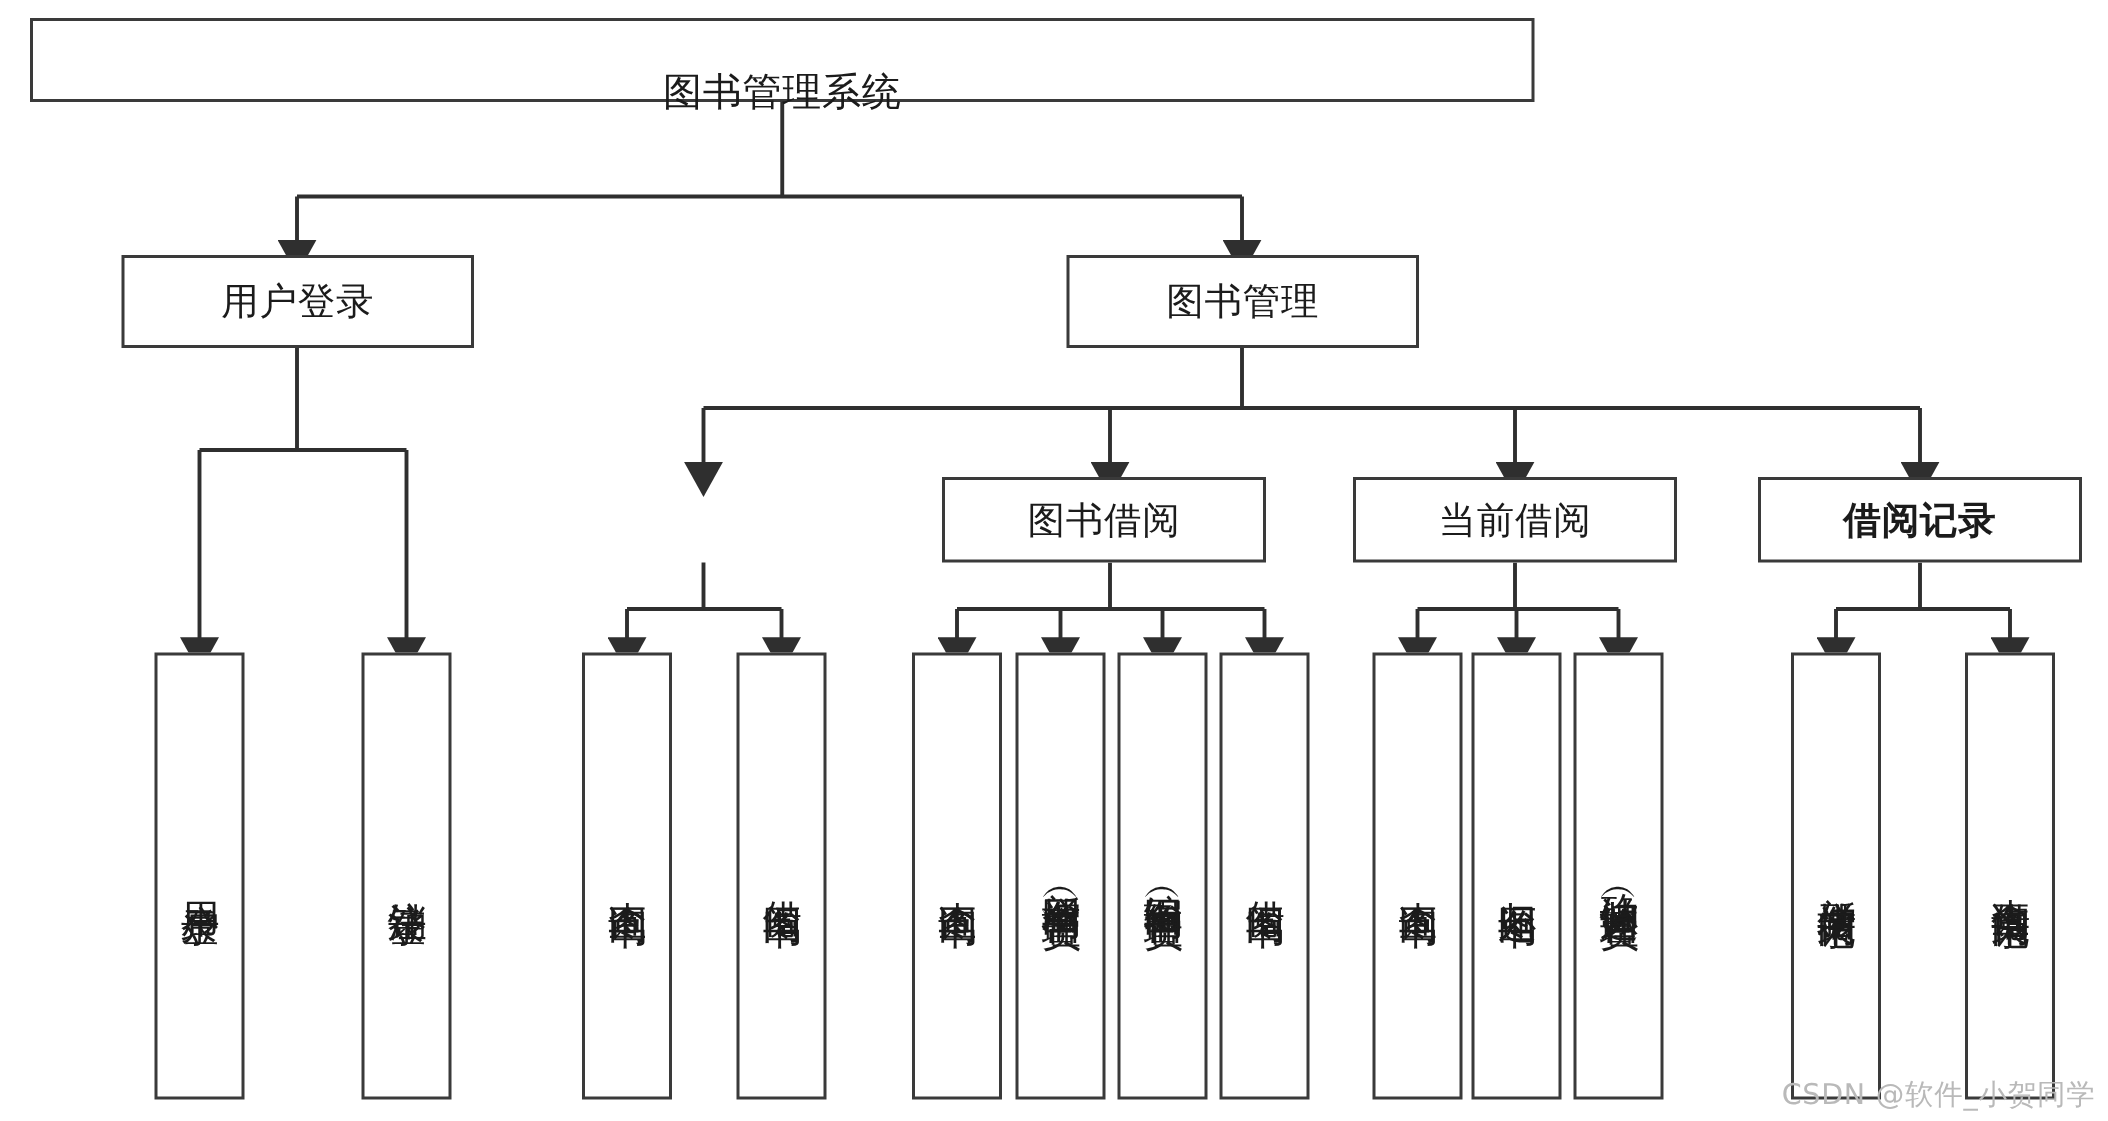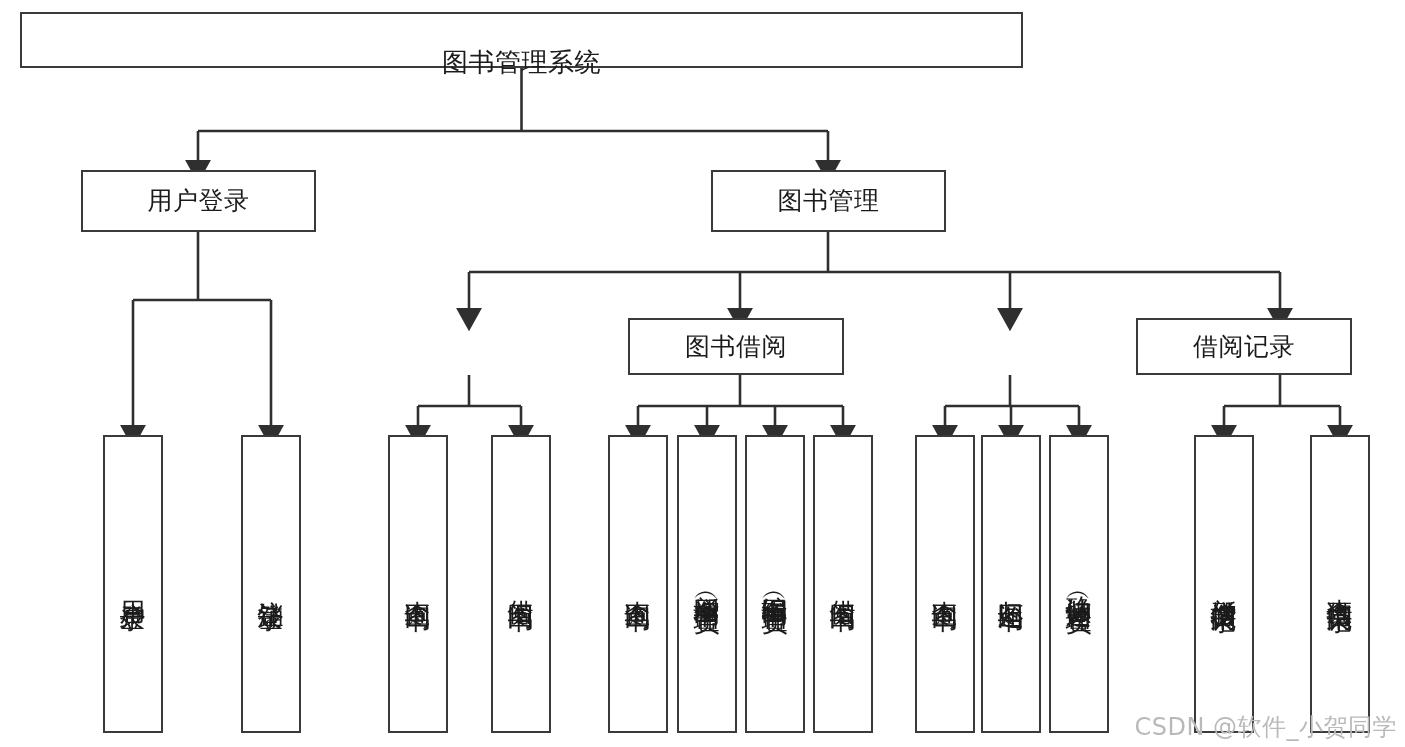--- a/index.html
+++ b/index.html
@@ -60,21 +60,21 @@
     letter-spacing:2px;
     white-space:normal;
     max-height:100%;
   }
   
   #watermark{
     position:absolute;
     right:8px;
     bottom:4px;
     z-index:3;
-    font-size:24px;
+    font-size:19px;
     color:#b9b9b9;
     letter-spacing:0.5px;
     white-space:pre;
     pointer-events:none;
   }
 </style>
 </head>
 <body>
 
 <div id="canvas">
@@ -138,21 +138,24 @@
   <div class="node horiz" style="left:81px;top:170px;width:235px;height:62px;">
     <span class="lbl">用户登录</span>
   </div>
   <div class="node horiz" style="left:711px;top:170px;width:235px;height:62px;">
     <span class="lbl">图书管理</span>
   </div>
 
   <div class="node horiz" style="left:628px;top:318px;width:216px;height:57px;">
     <span class="lbl">图书借阅</span>
   </div>
-  <div class="node horiz" style="left:1136px;top:318px;width:216px;height:57px;">
+  <div class="node horiz" style="left:902px;top:318px;width:216px;height:57px;">
+    <span class="lbl">当前借阅</span>
+  </div>
+  <div class="node horiz" style="left:1172px;top:318px;width:216px;height:57px;font-weight:bold;">
     <span class="lbl">借阅记录</span>
   </div>
 
   <div class="node vert" style="left:103px;top:435px;width:60px;height:298px;">
     <span class="lbl">用户登录</span>
   </div>
   <div class="node vert" style="left:241px;top:435px;width:60px;height:298px;">
     <span class="lbl">注销登录</span>
   </div>
 

